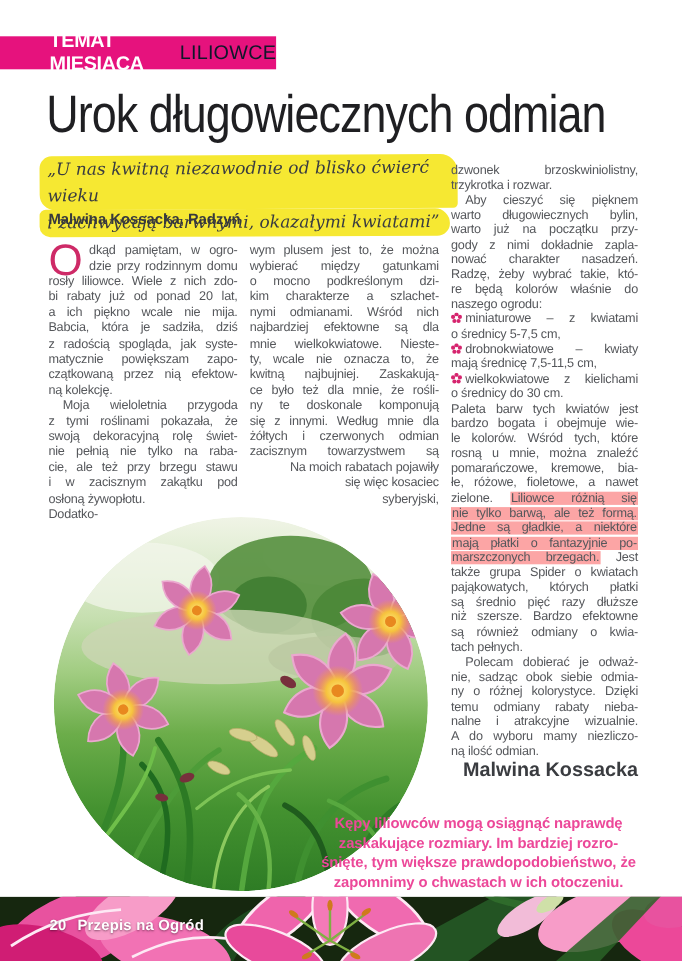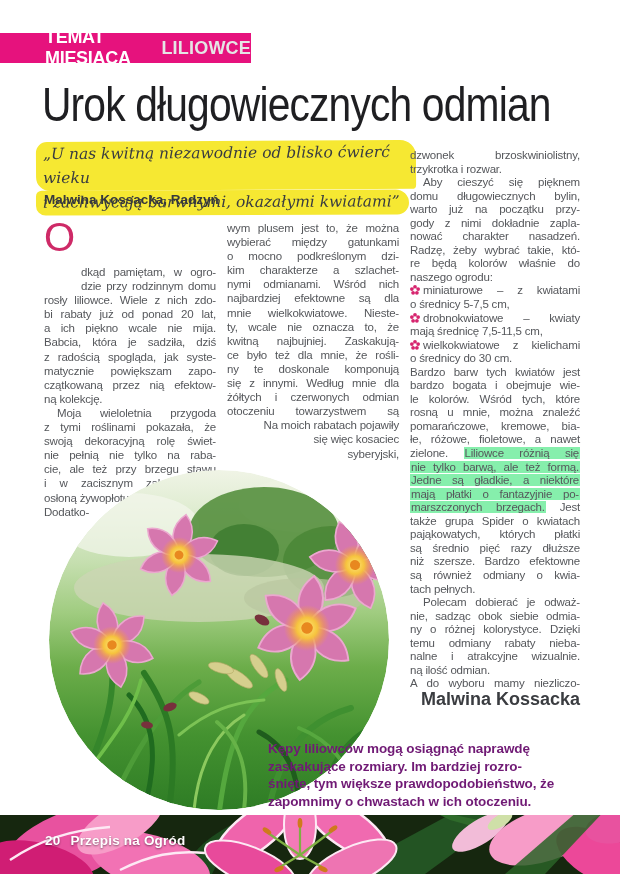--- a/index.html
+++ b/index.html
@@ -4,61 +4,61 @@
 <style>
   html,body{margin:0;padding:0;background:#ffffff;}
   body{width:620px;height:874px;position:relative;overflow:hidden;
        font-family:"Liberation Sans", sans-serif;}
 
   
   .kicker-bar{position:absolute;left:0;top:33px;width:251px;height:30px;
       background:#e6127d;display:flex;align-items:center;box-sizing:border-box;
       padding-left:45px;}
   .kicker-bold{color:#fff;font-weight:bold;font-size:18px;letter-spacing:-0.3px;}
-  .kicker-light{color:#e5e5e5;font-weight:700;font-size:18px;margin-left:29px;letter-spacing:0.2px;}
+  .kicker-light{color:#0f172a;font-weight:400;font-size:18px;margin-left:29px;letter-spacing:0.2px;}
 
   .page-title{position:absolute;left:42px;top:77px;font-size:48px;font-weight:400;
       color:#1f1f22;letter-spacing:-1px;white-space:nowrap;
       transform:scaleX(0.85);transform-origin:left top;}
 
   
   .quote{position:absolute;left:36px;top:141px;width:380px;
       font-family:"DejaVu Serif", serif;font-style:italic;font-size:15.5px;
       color:#383b41;line-height:24px;}
   .qhl{background:#f6e832;display:inline-block;padding:0 9px 1px 7px;}
   .qhl.q1{border-radius:11px 16px 4px 14px;transform:rotate(-0.35deg);}
   .qhl.q2{border-radius:6px 14px 12px 10px;margin-top:-1px;transform:rotate(-0.2deg);}
   .byline{position:absolute;left:44px;top:192px;font-size:13.5px;font-weight:bold;color:#37393d;}
 
   
   .col{position:absolute;width:172px;font-size:11.5px;color:#55575b;letter-spacing:-0.2px;}
-  .col1{left:44px;top:221px;line-height:14.1px;margin-top:44px;}
+  .col1{left:44px;top:221px;line-height:14.1px;}
   .col2{left:227px;top:221px;line-height:14.1px;}
   .col3{left:410px;top:149px;width:170px;line-height:13.55px;}
   .ln{min-height:1em;}
   .aj{text-align:justify;text-align-last:justify;}
   .al{text-align:right;text-align-last:left;}
   .ar{text-align:center;text-align-last:right;}
   .ind{padding-left:13px;}
   .pl{padding-left:37px;}
-  .hl{background:#86efac;padding:0 1px;}
+  .hl{background:#fca5a5;padding:0 1px;}
   .bold-line{font-weight:bold;color:#3a3c40;font-size:18px;letter-spacing:0;padding-top:2px;}
   .flb{display:inline-block;margin-right:3px;}
   .flb svg{vertical-align:-1px;}
 
   .drop-cap{position:absolute;left:44px;top:222px;font-size:40px;line-height:30px;
       font-weight:400;color:#ce2a67;}
 
   
   .photo-circle{position:absolute;left:49px;top:470px;width:340px;height:340px;
       border-radius:50%;overflow:hidden;}
 
   
-  .caption{position:absolute;left:268px;top:740px;width:334px;text-align:left;
-      font-size:13.5px;font-weight:bold;color:#701a75;line-height:17.5px;letter-spacing:-0.1px;}
+  .caption{position:absolute;left:268px;top:740px;width:334px;text-align:center;
+      font-size:13.5px;font-weight:bold;color:#ec4899;line-height:17.5px;letter-spacing:-0.1px;}
 
   
   .bottom-strip{position:absolute;left:0;top:815px;width:620px;height:59px;overflow:hidden;}
   .footer{position:absolute;left:45px;top:833px;color:#fff;font-weight:bold;
       font-size:13.5px;text-shadow:0 1px 2px rgba(40,10,30,.55);letter-spacing:0.2px;}
   .footer .pgnum{margin-right:10px;}
 </style>
 </head>
 <body>
 
@@ -103,30 +103,30 @@
     <div class="ln aj">kim charakterze a szlachet-</div>
     <div class="ln aj">nymi odmianami. Wśród nich</div>
     <div class="ln aj">najbardziej efektowne są dla</div>
     <div class="ln aj">mnie wielkokwiatowe. Nieste-</div>
     <div class="ln aj">ty, wcale nie oznacza to, że</div>
     <div class="ln aj">kwitną najbujniej. Zaskakują-</div>
     <div class="ln aj">ce było też dla mnie, że rośli-</div>
     <div class="ln aj">ny te doskonale komponują</div>
     <div class="ln aj">się z innymi. Według mnie dla</div>
     <div class="ln aj">żółtych i czerwonych odmian</div>
-    <div class="ln aj">otoczeniu towarzystwem są</div>
+    <div class="ln aj">zacisznym towarzystwem są</div>
     <div class="ln ar">Na moich rabatach pojawiły</div>
     <div class="ln ar">się więc kosaciec</div>
     <div class="ln ar">syberyjski,</div>
   </div>
 <div class="col col3">
     <div class="ln aj">dzwonek brzoskwiniolistny,</div>
     <div class="ln al">trzykrotka i rozwar.</div>
     <div class="ln aj ind">Aby cieszyć się pięknem</div>
-    <div class="ln aj">domu długowiecznych bylin,</div>
+    <div class="ln aj">warto długowiecznych bylin,</div>
     <div class="ln aj">warto już na początku przy-</div>
     <div class="ln aj">gody z nimi dokładnie zapla-</div>
     <div class="ln aj">nować charakter nasadzeń.</div>
     <div class="ln aj">Radzę, żeby wybrać takie, któ-</div>
     <div class="ln aj">re będą kolorów właśnie do</div>
     <div class="ln al">naszego ogrodu:</div>
     <div class="ln aj"><span class="flb"><svg width="10" height="10" viewBox="0 0 10 10">
           <g fill="#d6246e">
             <circle cx="5" cy="1.9" r="1.9"></circle>
             <circle cx="8.1" cy="4.1" r="1.9"></circle>
@@ -152,21 +152,21 @@
           <g fill="#d6246e">
             <circle cx="5" cy="1.9" r="1.9"></circle>
             <circle cx="8.1" cy="4.1" r="1.9"></circle>
             <circle cx="6.9" cy="7.8" r="1.9"></circle>
             <circle cx="3.1" cy="7.8" r="1.9"></circle>
             <circle cx="1.9" cy="4.1" r="1.9"></circle>
           </g>
           <circle cx="5" cy="4.9" r="1.3" fill="#fff"></circle>
         </svg></span>wielkokwiatowe z kielichami</div>
     <div class="ln al">o średnicy do 30 cm.</div>
-    <div class="ln aj">Bardzo barw tych kwiatów jest</div>
+    <div class="ln aj">Paleta barw tych kwiatów jest</div>
     <div class="ln aj">bardzo bogata i obejmuje wie-</div>
     <div class="ln aj">le kolorów. Wśród tych, które</div>
     <div class="ln aj">rosną u mnie, można znaleźć</div>
     <div class="ln aj">pomarańczowe, kremowe, bia-</div>
     <div class="ln aj">łe, różowe, fioletowe, a nawet</div>
     <div class="ln aj">zielone. <span class="hl">Liliowce różnią się</span></div>
     <div class="ln aj"><span class="hl">nie tylko barwą, ale też formą.</span></div>
     <div class="ln aj"><span class="hl">Jedne są gładkie, a niektóre</span></div>
     <div class="ln aj"><span class="hl">mają płatki o fantazyjnie po-</span></div>
     <div class="ln aj"><span class="hl">marszczonych brzegach.</span> Jest</div>
@@ -174,22 +174,22 @@
     <div class="ln aj">pająkowatych, których płatki</div>
     <div class="ln aj">są średnio pięć razy dłuższe</div>
     <div class="ln aj">niż szersze. Bardzo efektowne</div>
     <div class="ln aj">są również odmiany o kwia-</div>
     <div class="ln al">tach pełnych.</div>
     <div class="ln aj ind">Polecam dobierać je odważ-</div>
     <div class="ln aj">nie, sadząc obok siebie odmia-</div>
     <div class="ln aj">ny o różnej kolorystyce. Dzięki</div>
     <div class="ln aj">temu odmiany rabaty nieba-</div>
     <div class="ln aj">nalne i atrakcyjne wizualnie.</div>
+    <div class="ln aj">A do wyboru mamy niezliczo-</div>
     <div class="ln al">ną ilość odmian.</div>
-    <div class="ln aj">A do wyboru mamy niezliczo-</div>
     <div class="ln ar bold-line">Malwina Kossacka</div>
   </div>
 
 <div class="photo-circle">
 <svg width="340" height="340" viewBox="0 0 340 340">
   <defs>
     <linearGradient id="bg" x1="0" y1="0" x2="0" y2="1">
       <stop offset="0" stop-color="#f0f4e6"></stop>
           <stop offset="0.14" stop-color="#dcebcd"></stop>
       <stop offset="0.27" stop-color="#c6dfb0"></stop>

